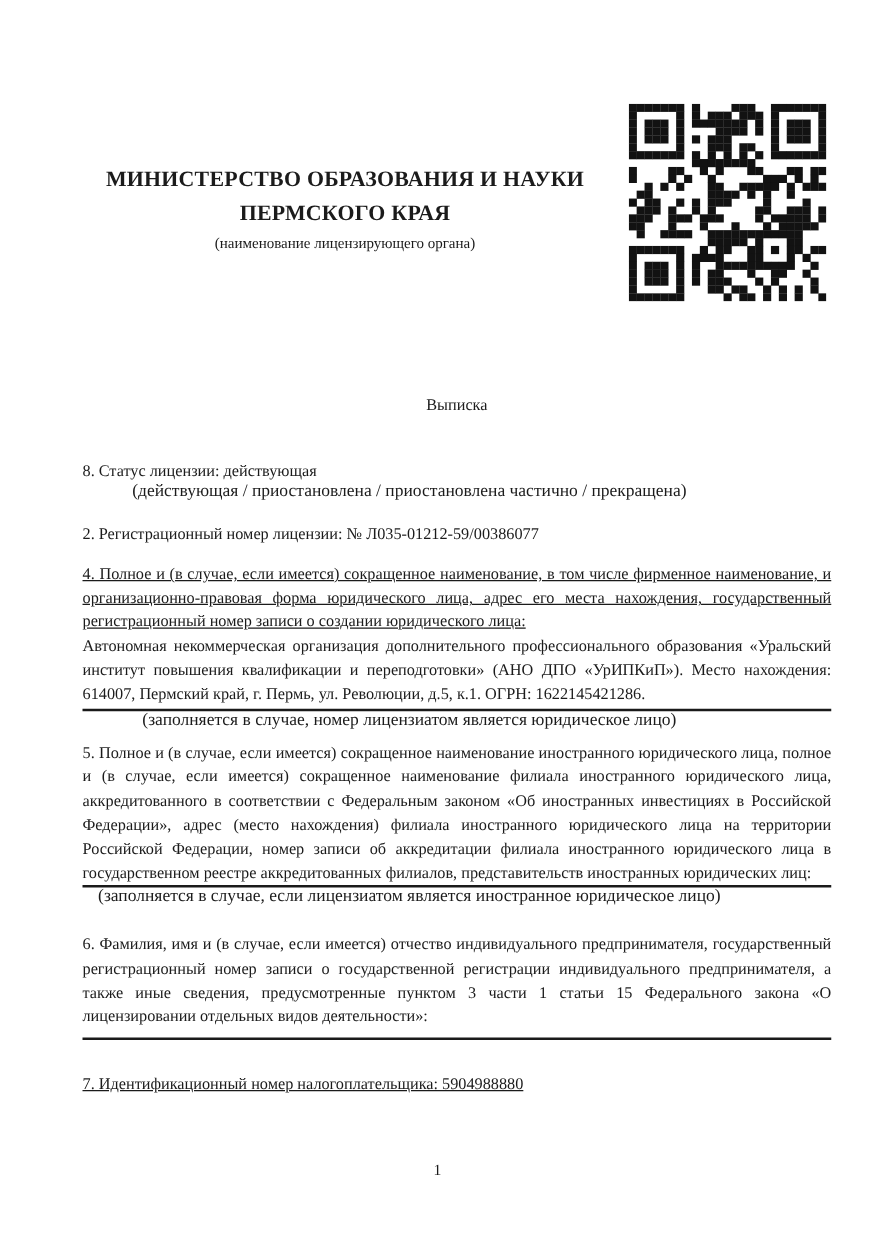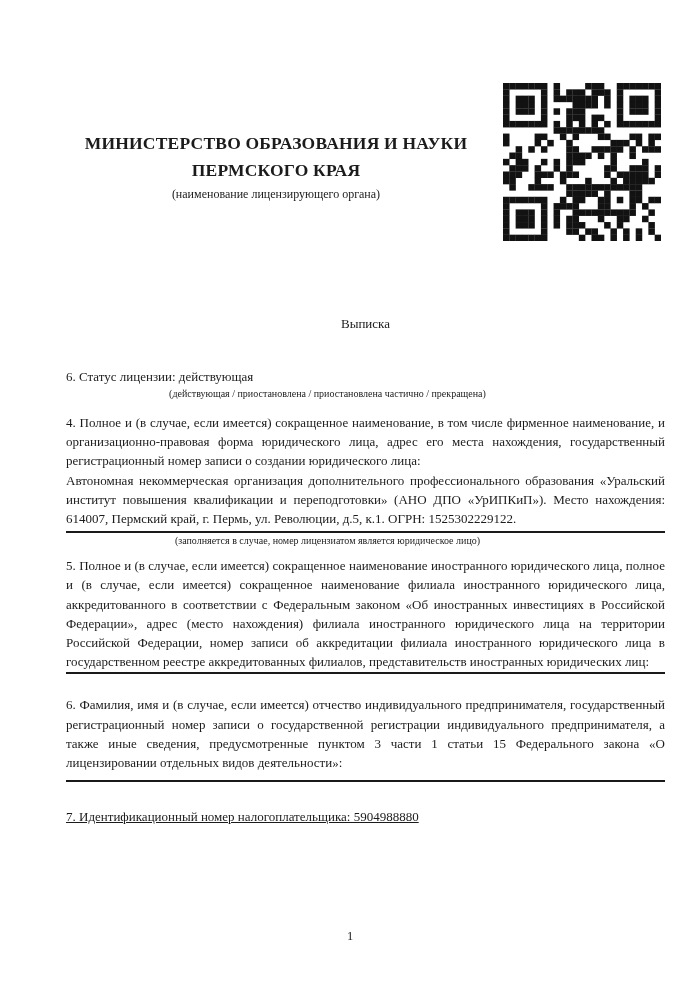--- a/index.html
+++ b/index.html
@@ -55,37 +55,37 @@
     margin-top: 298px;
     text-align: center;
     line-height: 20px;
   }
   .item-line { white-space: nowrap; }
   .para {
     text-align: justify;
     line-height: 19.2px;
   }
   .form-caption {
-    font-size: 10px;
+    font-size: 14px;
     line-height: 13px;
     text-align: center;
     position: relative;
     left: -38px;
     margin-top: 1px;
   }
   .rule {
     height: 0;
     border-top: 2px solid #1a1a1a;
   }
   .mt33 { margin-top: 33px; }
   .mt25 { margin-top: 25px; text-decoration: underline; }
   .mt21 { margin-top: 21px; }
   .mt17 { margin-top: 17px; }
   .mt16 { margin-top: 16px; }
-  .mt13 { margin-top: 13px; }
+  .mt13 { margin-top: 13px; text-decoration: underline; }
   .mt9  { margin-top: 9px; }
   .mt8  { margin-top: 8px; }
   .mt3  { margin-top: 3px; }
   .mt1  { margin-top: 1px; }
   .page-number {
     position: absolute;
     top: 929px;
     left: 0;
     width: 700px;
     text-align: center;
@@ -426,32 +426,34 @@
         <rect x="132.72" y="151.68" width="6.52" height="6.52" fill="#121212"></rect>
         <rect x="151.68" y="151.68" width="6.52" height="6.52" fill="#121212"></rect>
       </svg></div>
 
   <div class="content">
 
     <div class="doc-title">
       <div>Выписка</div>
     </div>
 
-    <div class="item-line mt33">6. Статус лицензии: действующая</div>
+    <div class="item-line mt33">8. Статус лицензии: действующая</div>
     <div class="form-caption">(действующая / приостановлена / приостановлена частично / прекращена)</div>
 
+    <div class="item-line mt17">2. Регистрационный номер лицензии: № Л035-01212-59/00386077</div>
 
 
     <div class="para mt13">4. Полное и (в случае, если имеется) сокращенное наименование, в том числе фирменное наименование, и организационно-правовая форма юридического лица, адрес его места нахождения, государственный регистрационный номер записи о создании юридического лица:</div>
-    <div class="para">Автономная некоммерческая организация дополнительного профессионального образования «Уральский институт повышения квалификации и переподготовки» (АНО ДПО «УрИПКиП»). Место нахождения: 614007, Пермский край, г. Пермь, ул. Революции, д.5, к.1. ОГРН: 1525302229122.</div>
+    <div class="para">Автономная некоммерческая организация дополнительного профессионального образования «Уральский институт повышения квалификации и переподготовки» (АНО ДПО «УрИПКиП»). Место нахождения: 614007, Пермский край, г. Пермь, ул. Революции, д.5, к.1. ОГРН: 1622145421286.</div>
     <div class="rule mt3"></div>
     <div class="form-caption">(заполняется в случае, номер лицензиатом является юридическое лицо)</div>
 
     <div class="para mt9">5. Полное и (в случае, если имеется) сокращенное наименование иностранного юридического лица, полное и (в случае, если имеется) сокращенное наименование филиала иностранного юридического лица, аккредитованного в соответствии с Федеральным законом «Об иностранных инвестициях в Российской Федерации», адрес (место нахождения) филиала иностранного юридического лица на территории Российской Федерации, номер записи об аккредитации филиала иностранного юридического лица в государственном реестре аккредитованных филиалов, представительств иностранных юридических лиц:</div>
     <div class="rule mt1"></div>
+    <div class="form-caption">(заполняется в случае, если лицензиатом является иностранное юридическое лицо)</div>
 
     <div class="para mt21">6. Фамилия, имя и (в случае, если имеется) отчество индивидуального предпринимателя, государственный регистрационный номер записи о государственной регистрации индивидуального предпринимателя, а также иные сведения, предусмотренные пунктом 3 части 1 статьи 15 Федерального закона «О лицензировании отдельных видов деятельности»:</div>
     <div class="rule mt8"></div>
 
     <div class="item-line mt25">7. Идентификационный номер налогоплательщика: 5904988880</div>
 
   </div>
 
   <div class="page-number">1</div>
 

